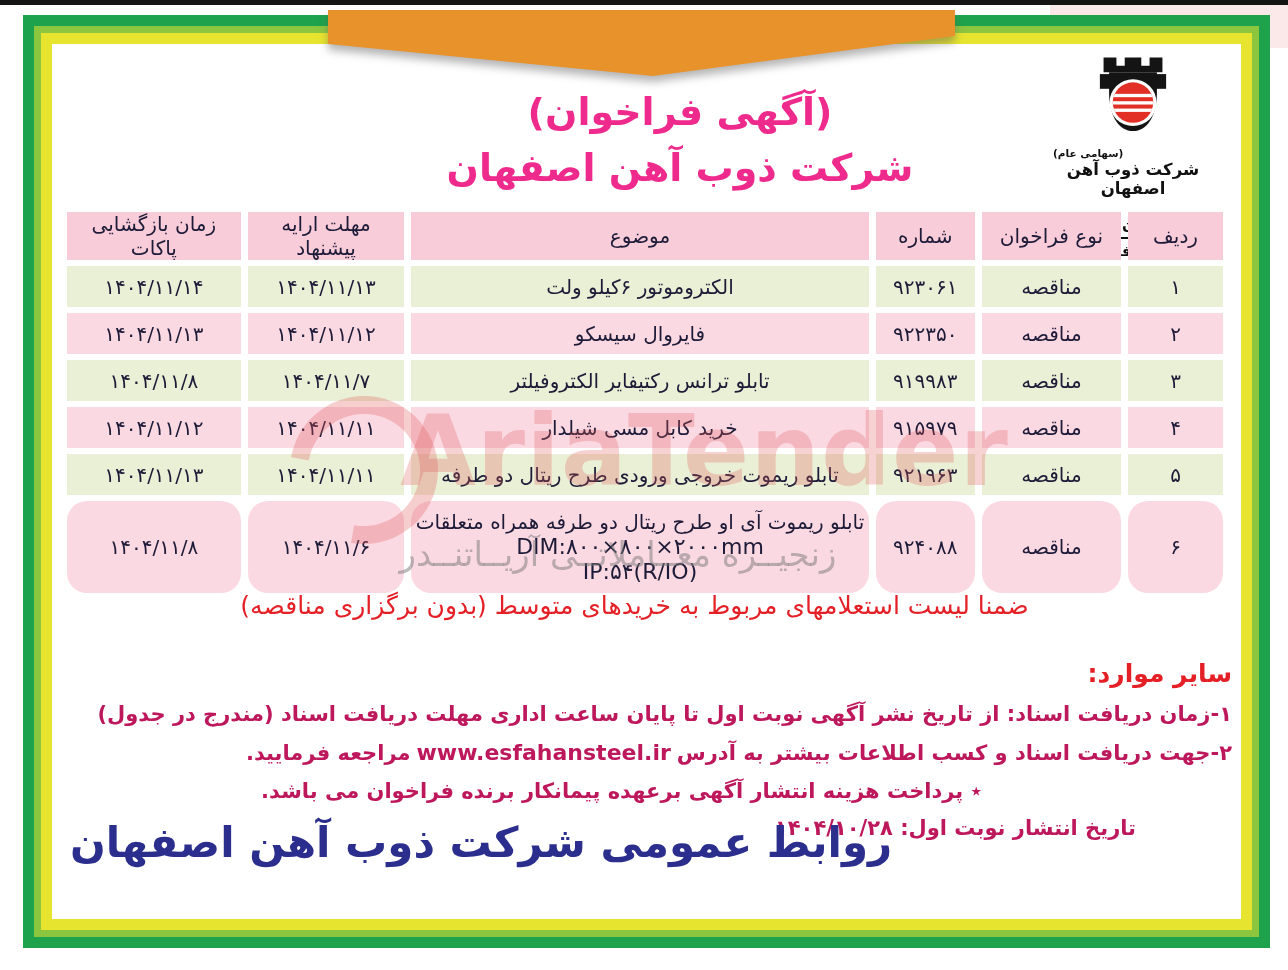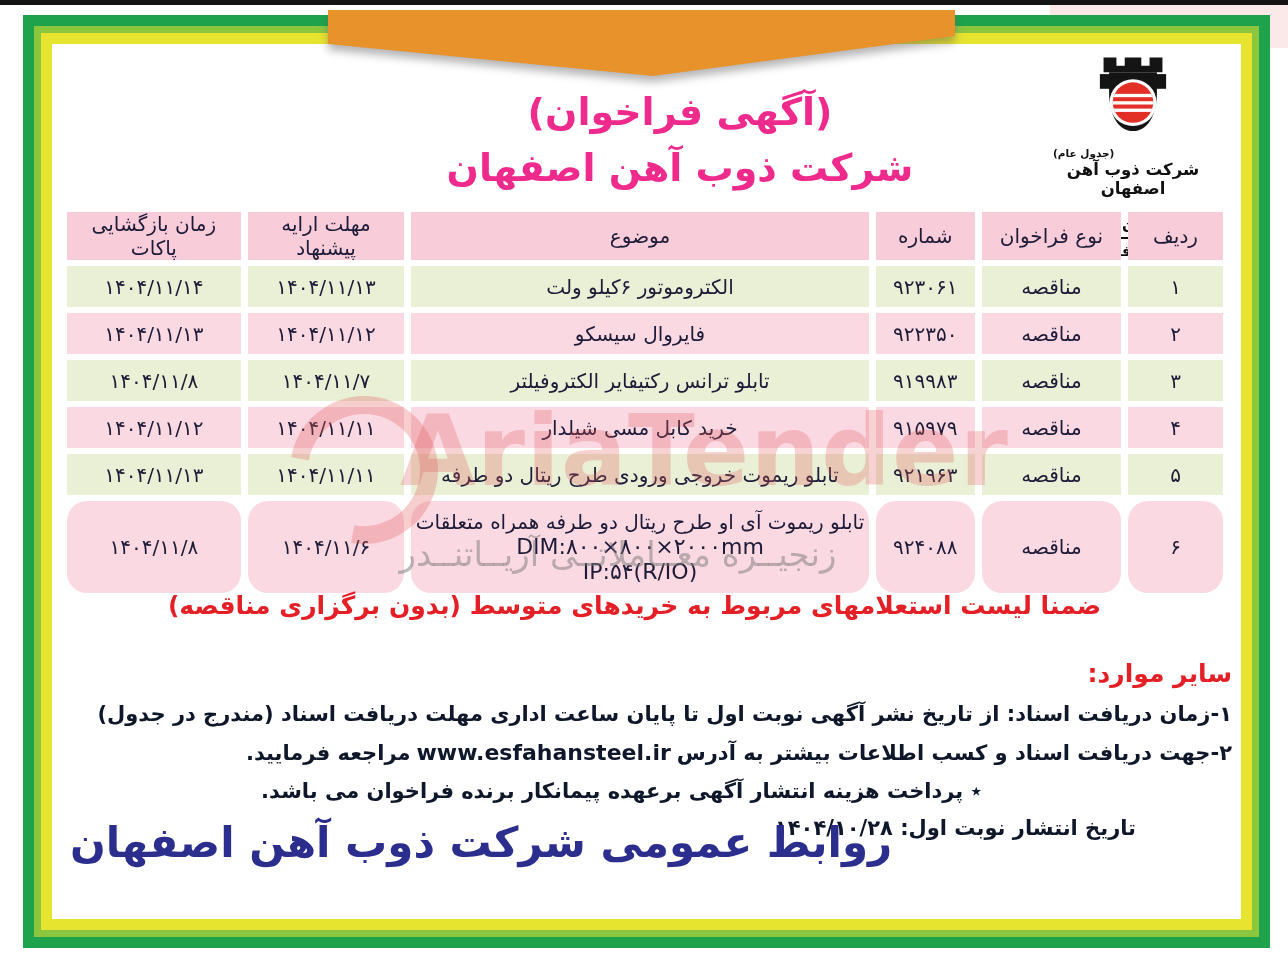--- a/index.html
+++ b/index.html
@@ -34,25 +34,25 @@
     text-align:center;vertical-align:middle;font-weight:normal;color:#1d1b38;
     font-size:20px;padding:0 4px;overflow:hidden;margin-left:8px;}
   .tender-table thead th{background:#f8ccd9;height:34px;}
   .tender-table tbody td{height:41px;}
   .tender-table tr.g td{background:#eaf0d6;}
   .tender-table tr.p td{background:#fbd9e3;}
   .tender-table tr.r6 td{height:92px;border-radius:20px;}
   .tender-table .ltr{direction:ltr;font-size:22px;}
   
   .red-note{position:absolute;left:62px;top:588px;width:1145px;text-align:center;
-    color:#e41f26;font-weight:bold;font-size:25px;line-height:1.42;z-index:6;}
+    color:#e41f26;font-weight:normal;font-size:25px;line-height:1.42;z-index:6;}
   .other-title{position:absolute;right:56px;top:659px;color:#e41f26;
     font-weight:bold;font-size:25px;z-index:6;}
   .items{position:absolute;right:56px;top:696px;width:1176px;text-align:right;
-    color:#0f172a;font-weight:bold;font-size:21px;line-height:1.78;z-index:6;}
+    color:#be185d;font-weight:bold;font-size:21px;line-height:1.78;z-index:6;}
   .items .line{white-space:nowrap;}
   .items .url{font-size:22px;margin:0 6px;direction:ltr;display:inline-block;}
   .items .indent-star{margin-right:250px;}
   .items .indent-pub{margin-right:96px;}
   
   .footer-blue{position:absolute;left:70px;top:818px;color:#2c2e8e;
     font-weight:bold;font-size:42px;z-index:6;direction:rtl;}
   
   .watermark{position:absolute;left:288px;top:388px;width:660px;height:200px;
     z-index:5;pointer-events:none;}
@@ -99,21 +99,21 @@
       <circle cx="50" cy="55" r="22" fill="#e23026"></circle>
       <clipPath id="logoclip">
           <circle cx="50" cy="55" r="22"></circle>
         </clipPath>
       <g clip-path="url(#logoclip)" fill="#ffffff">
         <rect x="20" y="45.5" width="60" height="3.6"></rect>
         <rect x="20" y="53.5" width="60" height="3.6"></rect>
         <rect x="20" y="61.5" width="60" height="3.6"></rect>
       </g>
     </svg>
-    <div class="logo-type">(جدول عام)</div>
+    <div class="logo-type">(سهامی عام)</div>
     <div class="logo-company">شرکت ذوب آهن اصفهان</div>
     <div class="logo-slogan1"><span>با اطمینان بسازید</span></div>
     <div class="logo-slogan2">ریل ملی، افتخار ملی</div>
   </div>
 
   <div class="table-wrap">
     <table class="tender-table">
       <colgroup>
         <col style="width:94px">
           <col style="width:138px">

